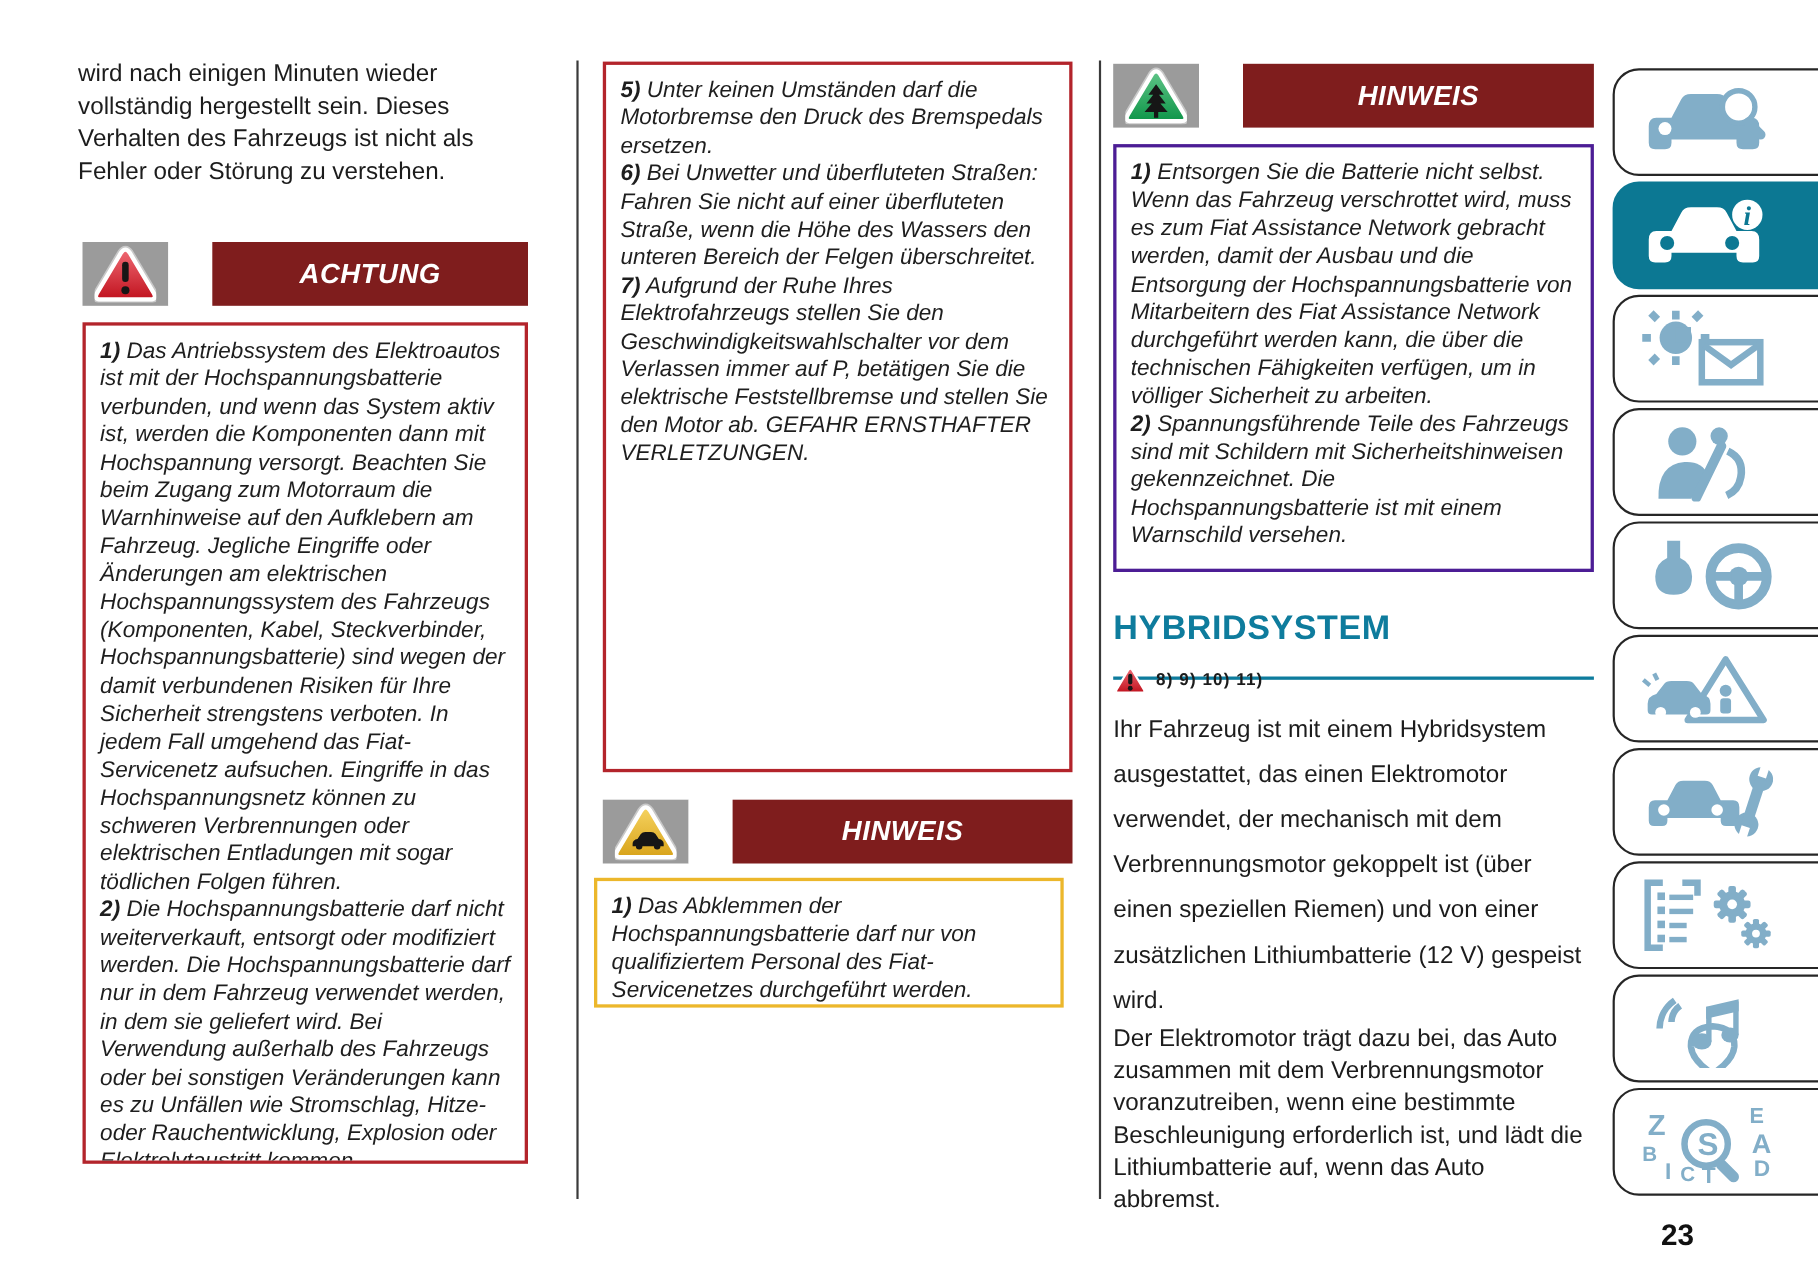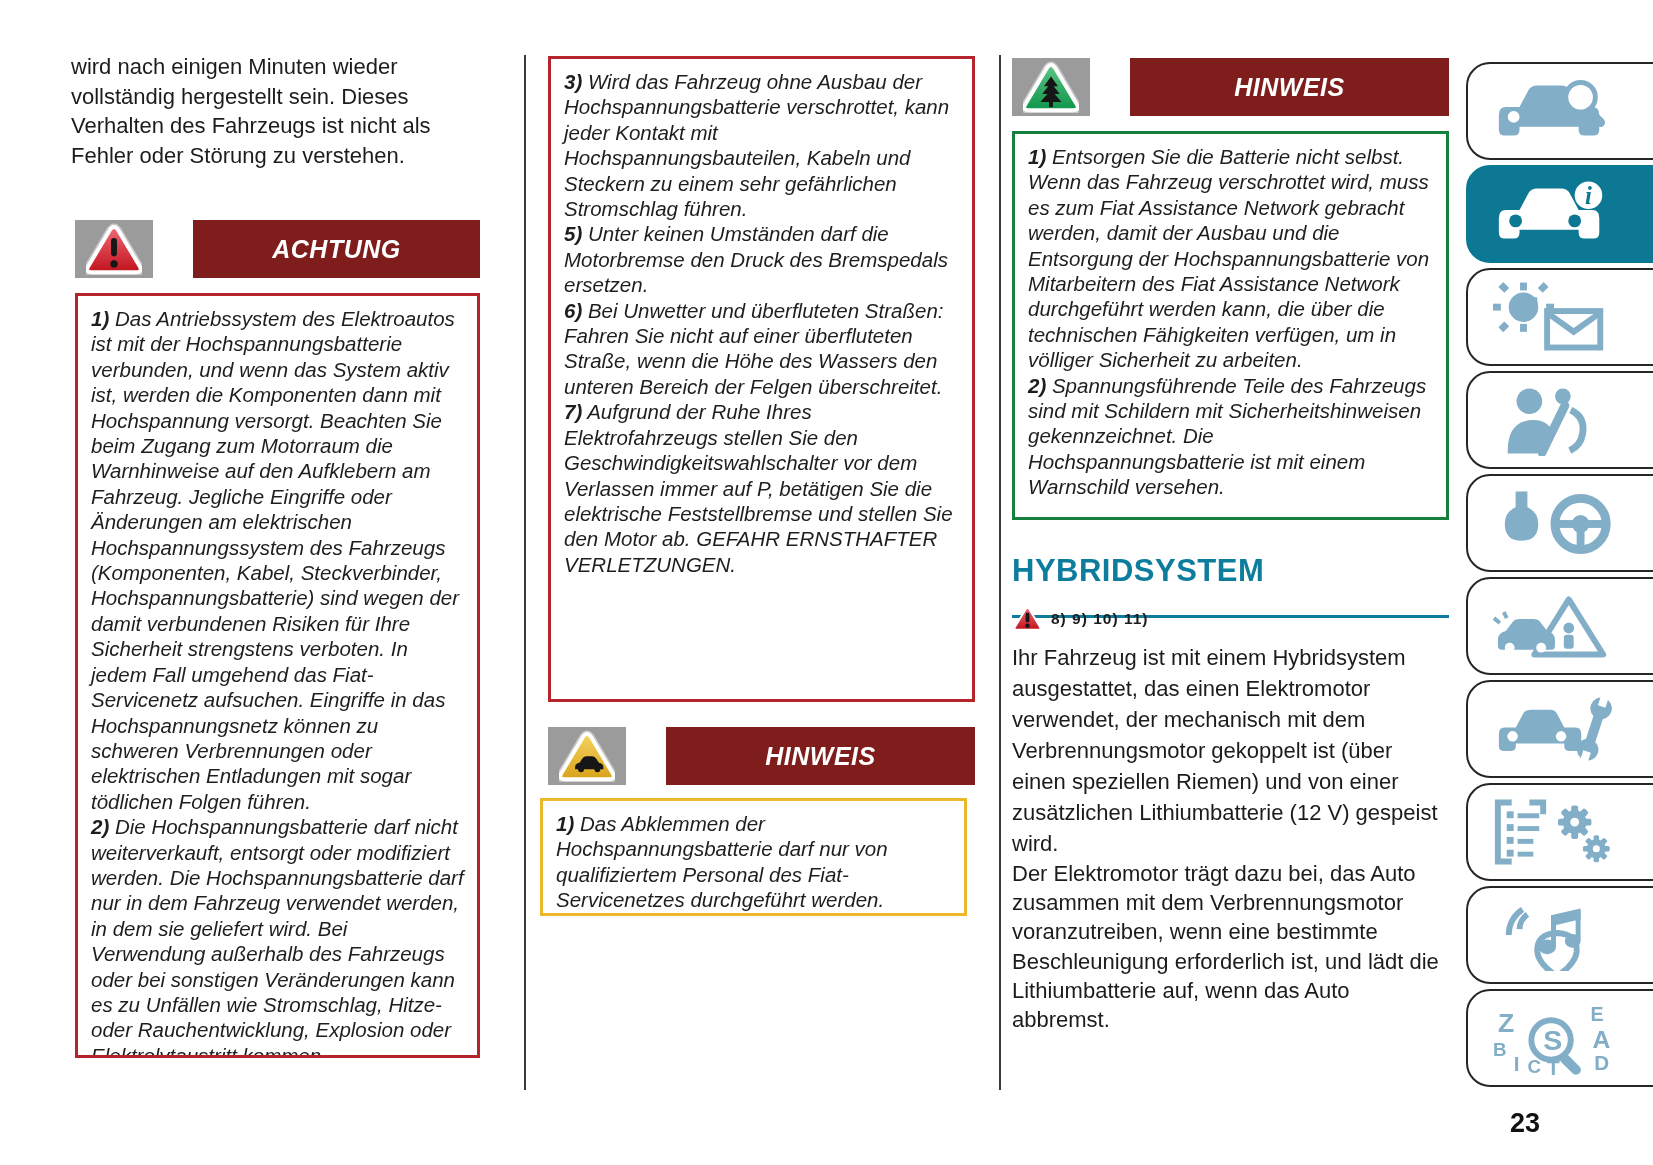--- a/index.html
+++ b/index.html
@@ -17,21 +17,21 @@
   .banner-icon{width:78px;background:#9b9b9b;display:flex;align-items:center;justify-content:center;flex:none;}
   .banner-gap{width:4px;background:#ffffff;flex:none;}
   .banner-title{flex:1;background:#7f1d1d;color:#ffffff;display:flex;align-items:center;justify-content:center;
     font-style:italic;font-weight:bold;font-size:25px;letter-spacing:.5px;margin-left:36px;}
   
   .wbox{box-sizing:border-box;padding:10px 13px;overflow:hidden;background:#fff;}
   .wbox p{margin:0;font-style:italic;font-size:20.5px;line-height:25.4px;color:#1e1e1e;}
   .wbox b{font-weight:bold;}
   .border-red{border:3px solid #b3242b;}
   .border-yellow{border:3px solid #ecb72b;}
-  .border-green{border:3px solid #15803d;}
+  .border-green{border:3px solid #4c1d95;}
   
   .sep{width:2px;background:#3a3a3a;}
   
   .sec-title{font-size:31px;font-weight:bold;color:#0e7c9d;letter-spacing:.5px;
     border-bottom:3px solid #0e7c9d;padding-bottom:26px;margin:0;}
   .refs{display:flex;align-items:center;gap:10px;}
   .refs-text{font-size:15.5px;font-weight:bold;color:#1c1c1c;letter-spacing:1px;}
   
   .btn{left:1466px;width:220px;height:94px;background:#ffffff;border:2px solid #262626;
     border-radius:24px;display:flex;align-items:center;}
@@ -75,21 +75,20 @@
 </div>
 
 <div class="abs wbox border-red" style="left:75px;top:293px;width:405px;height:765px">
   <p><b>1)</b> <span>Das Antriebssystem des Elektroautos ist mit der Hochspannungsbatterie verbunden, und wenn das System aktiv ist, werden die Komponenten dann mit Hochspannung versorgt. Beachten Sie beim Zugang zum Motorraum die Warnhinweise auf den Aufklebern am Fahrzeug. Jegliche Eingriffe oder Änderungen am elektrischen Hochspannungssystem des Fahrzeugs (Komponenten, Kabel, Steckverbinder, Hochspannungsbatterie) sind wegen der damit verbundenen Risiken für Ihre Sicherheit strengstens verboten. In jedem Fall umgehend das Fiat-Servicenetz aufsuchen. Eingriffe in das Hochspannungsnetz können zu schweren Verbrennungen oder elektrischen Entladungen mit sogar tödlichen Folgen führen.</span></p>
   <p><b>2)</b> <span>Die Hochspannungsbatterie darf nicht weiterverkauft, entsorgt oder modifiziert werden. Die Hochspannungsbatterie darf nur in dem Fahrzeug verwendet werden, in dem sie geliefert wird. Bei Verwendung außerhalb des Fahrzeugs oder bei sonstigen Veränderungen kann es zu Unfällen wie Stromschlag, Hitze- oder Rauchentwicklung, Explosion oder Elektrolytaustritt kommen.</span></p>
 </div>
 
 <div class="abs sep" style="left:524px;top:55px;height:1035px"></div>
 
 <div class="abs wbox border-red" style="left:548px;top:56px;width:427px;height:646px">
-  <p><b>3)</b> <span>Wird das Fahrzeug ohne Ausbau der Hochspannungsbatterie verschrottet, kann jeder Kontakt mit Hochspannungsbauteilen, Kabeln und Steckern zu einem sehr gefährlichen Stromschlag führen.</span></p>
   <p><b>5)</b> <span>Unter keinen Umständen darf die Motorbremse den Druck des Bremspedals ersetzen.</span></p>
   <p><b>6)</b> <span>Bei Unwetter und überfluteten Straßen: Fahren Sie nicht auf einer überfluteten Straße, wenn die Höhe des Wassers den unteren Bereich der Felgen überschreitet.</span></p>
   <p><b>7)</b> <span>Aufgrund der Ruhe Ihres Elektrofahrzeugs stellen Sie den Geschwindigkeitswahlschalter vor dem Verlassen immer auf P, betätigen Sie die elektrische Feststellbremse und stellen Sie den Motor ab. GEFAHR ERNSTHAFTER VERLETZUNGEN.</span></p>
 </div>
 
 <div class="abs banner" style="left:548px;top:727px;width:427px">
   <div class="banner-icon">
     <svg width="56" height="52" viewBox="0 0 64 58">
       <path d="M27.5 7 Q32 .5 36.5 7 L61.5 49 Q65 55.5 57.5 55.5 H6.5 Q-1 55.5 2.5 49 Z" fill="none" stroke="#c9c9c9" stroke-width="8"></path>
       <path d="M27.5 7 Q32 .5 36.5 7 L61.5 49 Q65 55.5 57.5 55.5 H6.5 Q-1 55.5 2.5 49 Z" fill="url(#tri-yellow)" stroke="#ffffff" stroke-width="4.5"></path>
@@ -133,21 +132,21 @@
 <div class="abs refs" style="left:1014px;top:606px">
   <svg width="27" height="25" viewBox="0 0 64 58">
     <path d="M27.5 7 Q32 .5 36.5 7 L61.5 49 Q65 55.5 57.5 55.5 H6.5 Q-1 55.5 2.5 49 Z" fill="url(#tri-red)" stroke="#ffffff" stroke-width="4.5"></path>
     <rect x="27.5" y="15" width="9" height="23" rx="4.5" fill="#161616"></rect>
     <circle cx="32" cy="46" r="5.2" fill="#161616"></circle>
   </svg>
   <span class="refs-text">8)  9)  10)  11)</span>
 </div>
 
 <div class="abs" style="left:1012px;top:642px;width:440px">
-  <p class="plain" style="line-height:31px">Ihr Fahrzeug ist mit einem Hybridsystem ausgestattet, das einen Elektromotor verwendet, der mechanisch mit dem Verbrennungsmotor gekoppelt ist (über einen speziellen Riemen) und von einer zusätzlichen Lithiumbatterie (12 V) gespeist wird.</p>
+  <p class="plain" style="line-height:41px">Ihr Fahrzeug ist mit einem Hybridsystem ausgestattet, das einen Elektromotor verwendet, der mechanisch mit dem Verbrennungsmotor gekoppelt ist (über einen speziellen Riemen) und von einer zusätzlichen Lithiumbatterie (12 V) gespeist wird.</p>
   <p class="plain" style="line-height:29.2px;margin-top:0">Der Elektromotor trägt dazu bei, das Auto zusammen mit dem Verbrennungsmotor voranzutreiben, wenn eine bestimmte Beschleunigung erforderlich ist, und lädt die Lithiumbatterie auf, wenn das Auto abbremst.</p>
 </div>
 
 <div class="abs btn" style="top:62px">
   <svg width="128" height="72" viewBox="0 0 130 72">
     <path fill="#82aec8" d="M16 32 h14 l9 -17 q2.5 -5 9 -5 h24 q6.5 0 9 5 l9 17 h14 q7 0 7 8 v15 q0 6 -6 6 h-9 q-6 0 -6 -6 v-3 h-60 v3 q0 6 -6 6 h-9 q-6 0 -6 -6 v-15 q0 -8 7 -8 Z"></path>
     <circle cx="24" cy="42" r="6" fill="#ffffff"></circle>
     <circle cx="92" cy="22" r="15" fill="#ffffff" stroke="#82aec8" stroke-width="5"></circle>
     <rect x="101" y="30" width="25" height="9" rx="4.5" fill="#82aec8" transform="rotate(45 101 30)"></rect>
   </svg>

